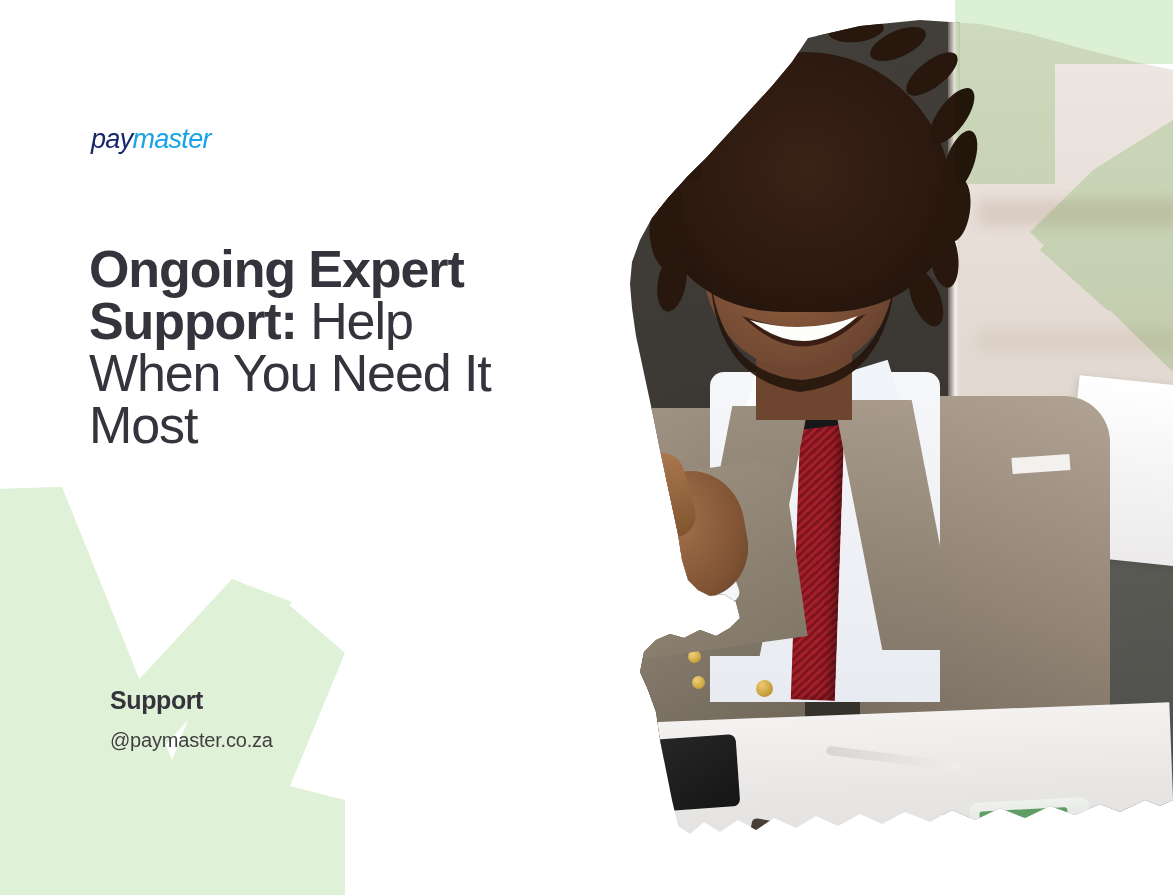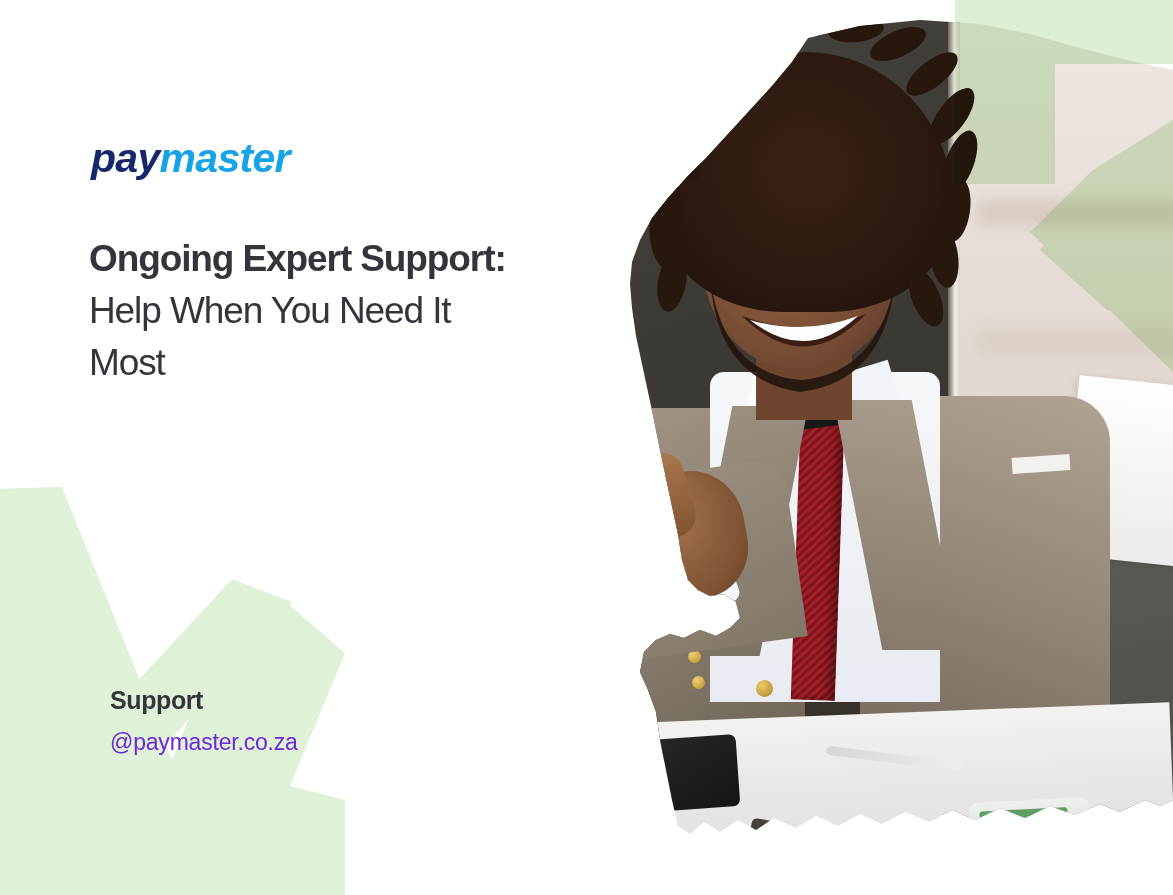--- a/index.html
+++ b/index.html
@@ -325,57 +325,57 @@
     position: absolute;
     left: 10px; top: 9px;
     width: 88px; height: 22px;
     background: #5e9e63;
     border-radius: 3px;
   }
 
   
   .logo {
     position: absolute;
-    left: 91px; top: 135px;
-    font-size: 41px;
-    font-weight: 700;
+    left: 91px; top: 124px;
+    font-size: 27px;
+    font-weight: 400;
     font-style: italic;
     letter-spacing: -0.7px;
     white-space: nowrap;
   }
   .logo-pay  { color: #17276b; }
   .logo-master { color: #17a3e8; }
 
   .headline {
     position: absolute;
     left: 89px; top: 208px;
     width: 430px;
-    font-size: 37px;
+    font-size: 52px;
     line-height: 52px;
     letter-spacing: -1.1px;
     color: #35333c;
     font-weight: 400;
   }
   .headline .hl-strong { font-weight: 700; }
 
   .article-label {
     position: absolute;
     left: 110px; top: 686px;
     font-size: 25px;
     font-weight: 700;
     letter-spacing: -0.4px;
     color: #35333c;
   }
   .handle {
     position: absolute;
     left: 110px; top: 729px;
-    font-size: 23px;
+    font-size: 20px;
     font-weight: 400;
     letter-spacing: -0.2px;
-    color: #6d28d9;
+    color: #404040;
   }
   .svg-defs { position: absolute; width: 0; height: 0; }
 </style>
 </head>
 <body>
 
 <div class="canvas">
 
   <svg class="svg-defs" aria-hidden="true">
     <defs>

